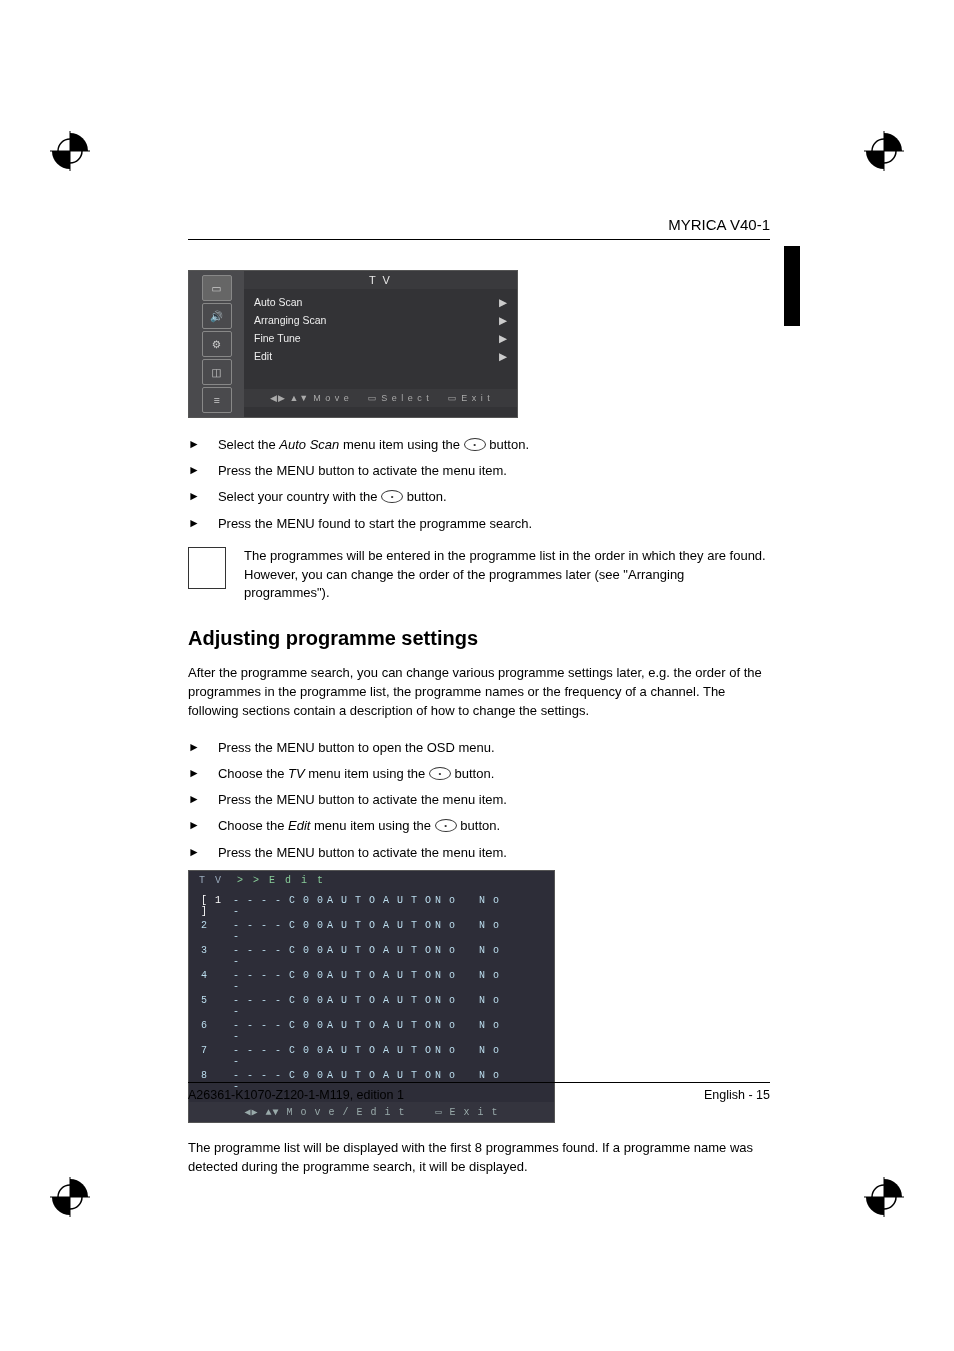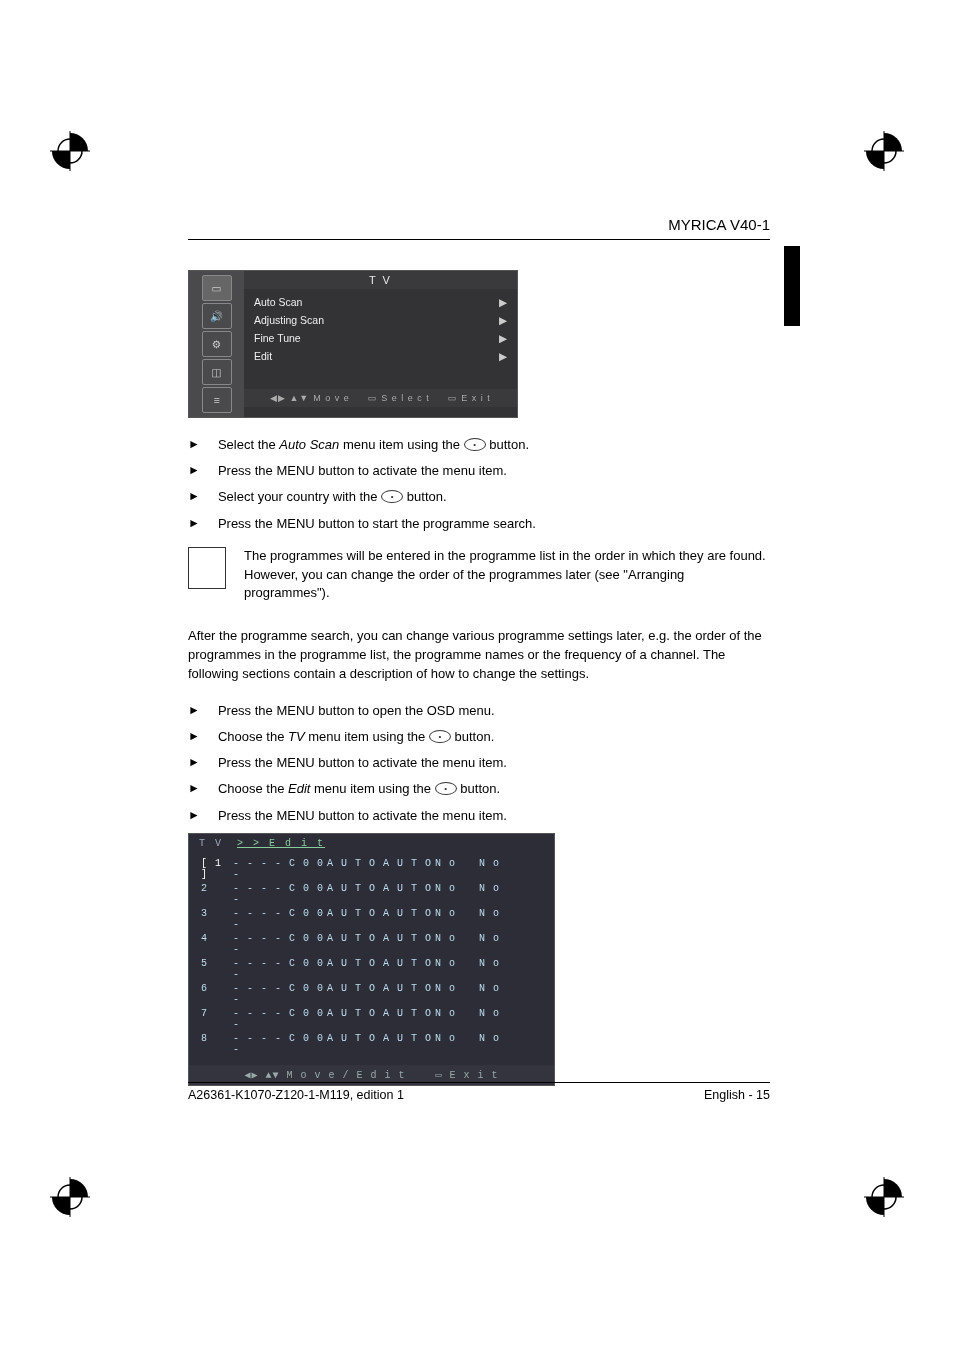--- a/index.html
+++ b/index.html
@@ -124,21 +124,21 @@
     font-family: "Courier New", monospace;
     font-size: 10px;
     border:1px solid #555;
   }
   .osd2-head {
     display:flex; gap:14px; padding:4px 10px;
     color:#b8c8d8;
     letter-spacing:2px;
   }
   .osd2-head .lbl1 { color:#9ab; }
-  .osd2-head .lbl2 { color:#8c9;text-decoration:underline; }
+  .osd2-head .lbl2 { color:#8c9; }
   .osd2-table { padding: 4px 12px 8px 12px; }
   .osd2-cols, .osd2-row {
     display:grid;
     grid-template-columns: 32px 56px 38px 56px 52px 44px 34px;
     gap: 0;
   }
   .osd2-cols span { color:#aee; text-decoration: underline; letter-spacing:1px; padding-bottom:2px; }
   .osd2-row span { color:#bde; letter-spacing:1px; padding:1.5px 0; }
   .osd2-row .pr.sel { color:#fff; }
   .osd2-footer {
@@ -230,21 +230,21 @@
         <div class="cell">≡</div>
       </div>
       <div class="osd-right">
         <div class="osd-title">T V</div>
         <div class="osd-items">
           <div class="osd-item">
               <span>Auto Scan</span>
               <span class="arrow">▶</span>
             </div>
           <div class="osd-item">
-              <span>Adjusting Scan</span>
+              <span>Arranging Scan</span>
               <span class="arrow">▶</span>
             </div>
           <div class="osd-item">
               <span>Fine Tune</span>
               <span class="arrow">▶</span>
             </div>
           <div class="osd-item">
               <span>Edit</span>
               <span class="arrow">▶</span>
             </div>
@@ -265,29 +265,30 @@
         <li>
           <span class="tri">►</span>
           <span class="txt">Press the MENU button to activate the menu item.</span>
         </li>
         <li>
           <span class="tri">►</span>
           <span class="txt">Select your country with the <span class="oval"></span> button.</span>
         </li>
         <li>
           <span class="tri">►</span>
-          <span class="txt">Press the MENU button to start the programme search.</span>
+          <span class="txt">Press the MENU found to start the programme search.</span>
         </li>
       </ul>
 
     <div class="note-row">
       <div class="note-box"></div>
       <div class="note-text">The programmes will be entered in the programme list in the order in which they are found. However, you can change the order of the programmes later (see "Arranging programmes").</div>
     </div>
 
+    <h2 class="section">Adjusting programme settings</h2>
     <div class="para">After the programme search, you can change various programme settings later, e.g. the order of the programmes in the programme list, the programme names or the frequency of a channel. The following sections contain a description of how to change the settings.</div>
 
     <ul class="bullets" id="steps2">
         <li>
           <span class="tri">►</span>
           <span class="txt">Press the MENU button to open the OSD menu.</span>
         </li>
         <li>
           <span class="tri">►</span>
           <span class="txt">Choose the <span class="italic">TV</span> menu item using the <span class="oval"></span> button.</span>
@@ -386,20 +387,21 @@
               <span>N o</span>
             </div>
           </div>
       </div>
       <div class="osd2-footer">
         <span>◀▶ ▲▼ <span>M o v e / E d i t</span></span>
         <span>▭ <span>E x i t</span></span>
       </div>
     </div>
 
+    <div class="para" style="margin-top:16px">The programme list will be displayed with the first 8 programmes found. If a programme name was detected during the programme search, it will be displayed.</div>
   </div>
 
   <div class="footer-line">
     <span>A26361-K1070-Z120-1-M119, edition 1</span>
     <span>English - 15</span>
   </div>
 
 </div>
 
 </body></html>

